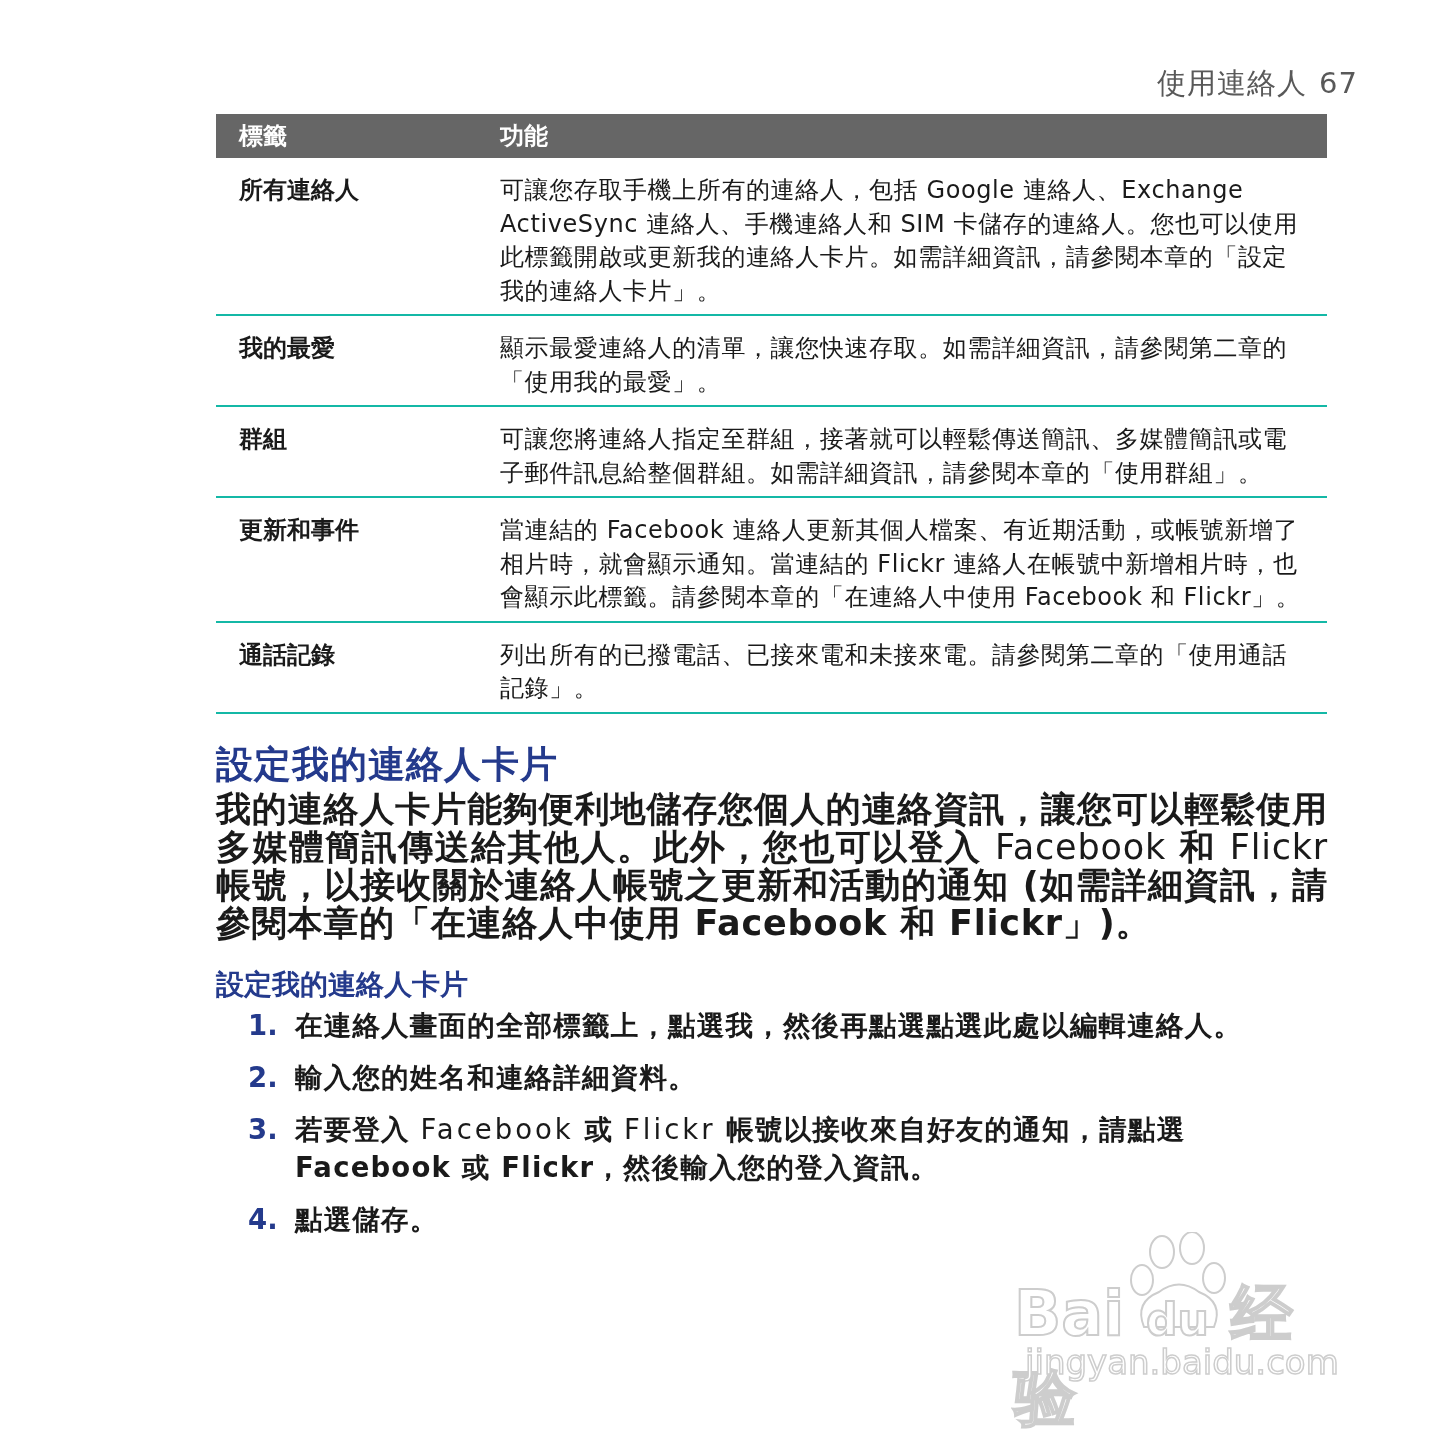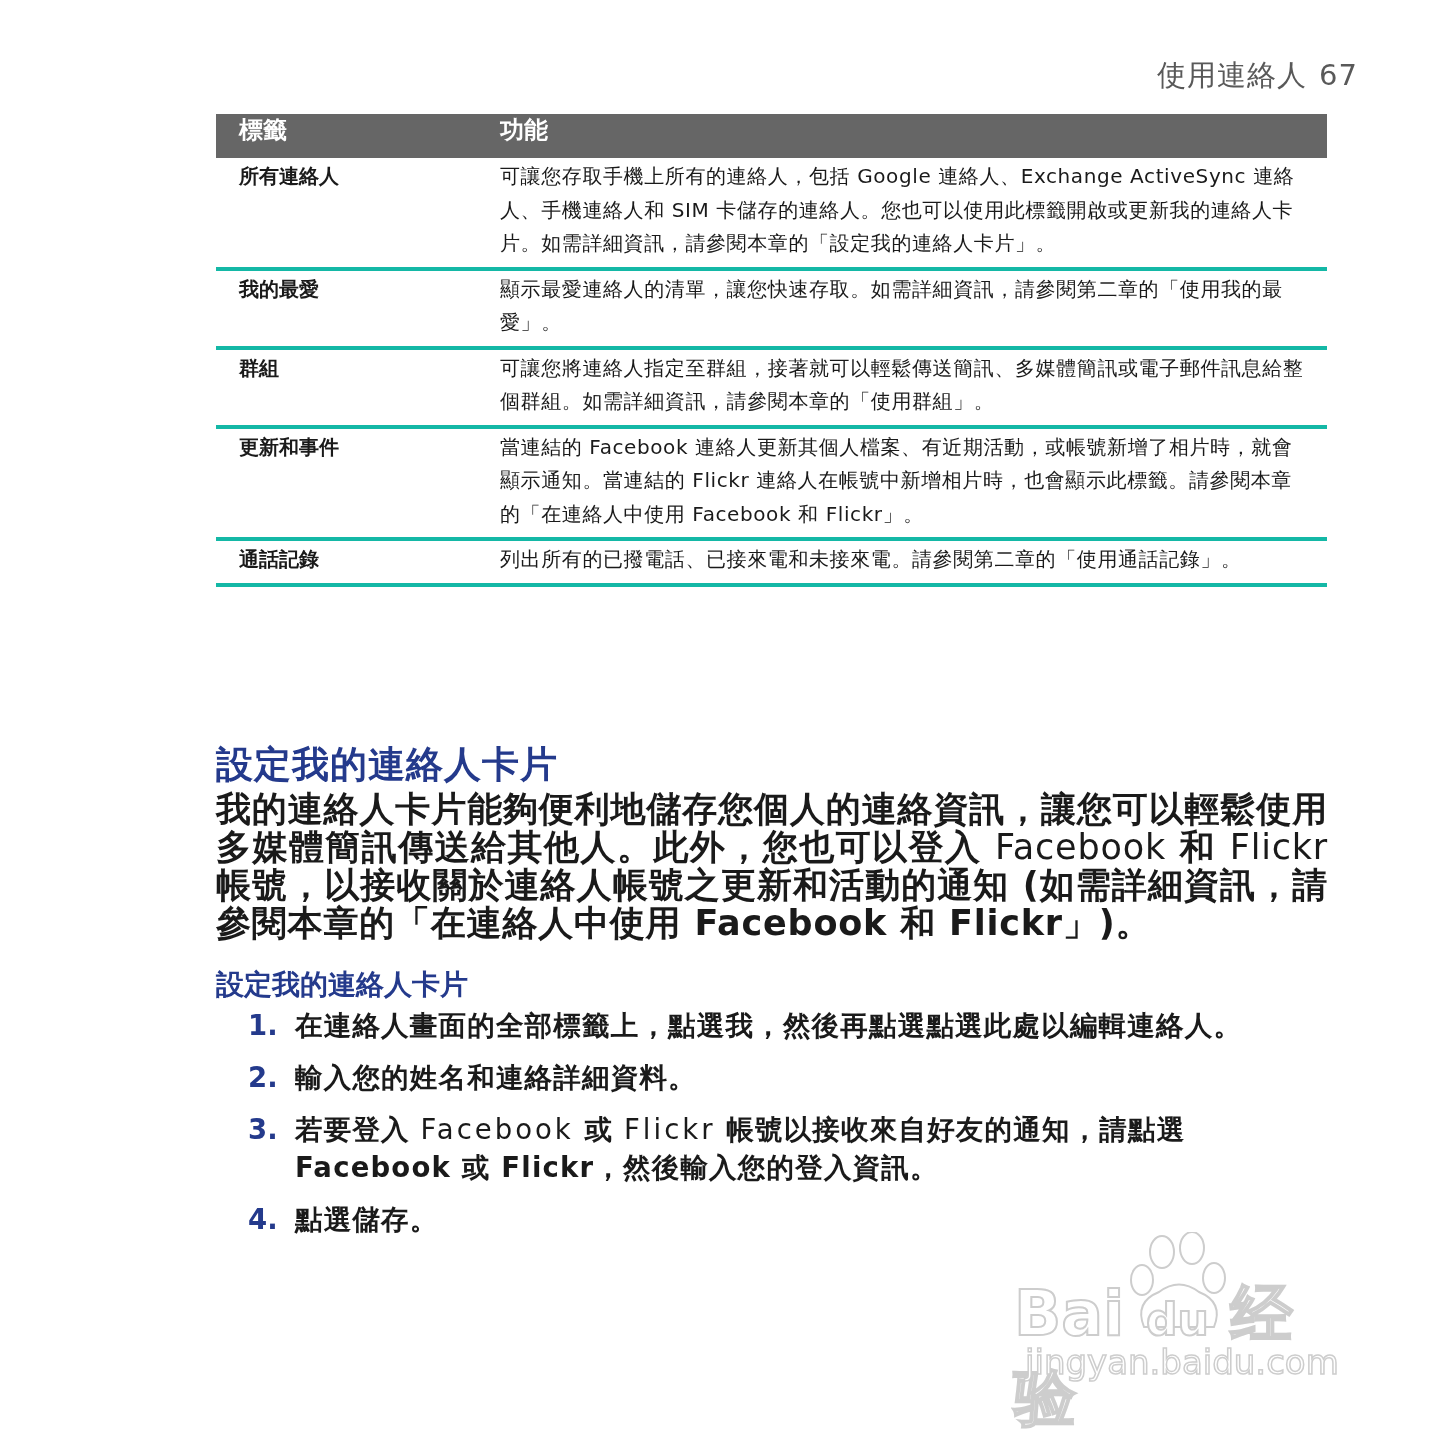--- a/index.html
+++ b/index.html
@@ -2,38 +2,38 @@
 <html><head>
 <meta charset="utf-8">
 <style>
   html, body { margin: 0; padding: 0; background: #ffffff; }
   body {
     width: 1440px; height: 1440px; position: relative; overflow: hidden;
     font-family: "DejaVu Sans", "Liberation Sans", sans-serif;
     color: #1a1a1a;
   }
   .page-header {
-    position: absolute; top: 56px; right: 82px;
+    position: absolute; top: 64px; right: 82px;
     font-size: 29px; color: #595959; letter-spacing: 1px;
   }
   .page-header .num { margin-left: 12px; }
 
   .tbl {
     position: absolute; left: 216px; top: 114px; width: 1111px;
     border-collapse: collapse;
   }
   .tbl .thead {
     display: flex; background: #666666; color: #ffffff;
-    height: 44px; font-weight: bold; font-size: 24px;
+    height: 44px; align-items: center; font-weight: bold; font-size: 24px;
   }
   .tbl .c1 { width: 284px; padding-left: 23px; box-sizing: border-box; flex: none; }
   .tbl .c2 { flex: 1; padding-right: 22px; }
   .tbl .row {
-    display: flex; border-bottom: 4px solid #14b8a6;
-    padding: 2px 0 6px 0; font-size: 20px; line-height: 33.5px;
+    display: flex; border-bottom: 2px solid #14b8a6;
+    padding: 16px 0 6px 0; font-size: 24px; line-height: 33.5px;
   }
   .tbl .row .c1 { font-weight: bold; }
   .tbl .row .c2 { letter-spacing: 0.6px; }
 
   .section-title {
     position: absolute; left: 216px; top: 740px;
     font-size: 37px; font-weight: bold; color: #243a8c; letter-spacing: 1px;
   }
   .intro {
     position: absolute; left: 216px; top: 790px; width: 1112px;

